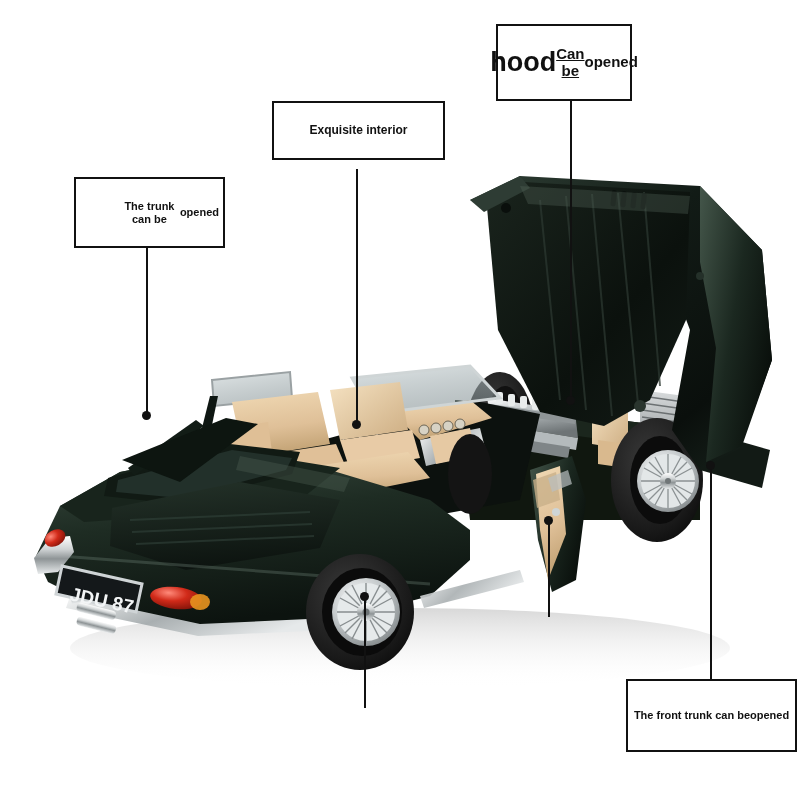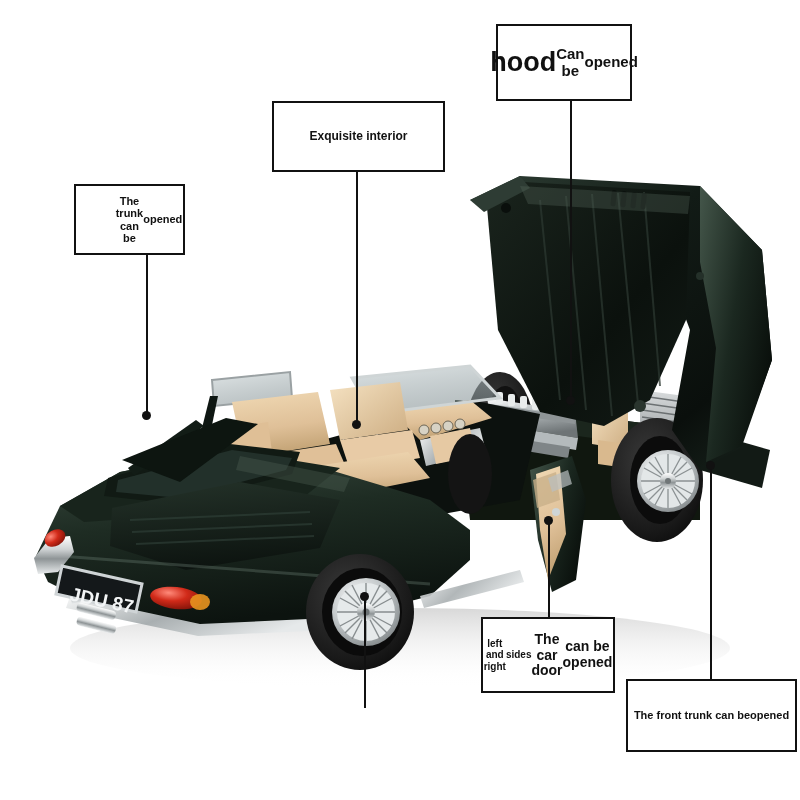--- a/index.html
+++ b/index.html
@@ -354,39 +354,33 @@
   <div class="dot" style="left:544px;top:516px;"></div>
 
   <div class="leader" style="left:710px;top:465px;height:214px;"></div>
   <div class="dot" style="left:706px;top:461px;"></div>
 
   <div class="leader" style="left:364px;top:596px;height:112px;"></div>
   <div class="dot" style="left:360px;top:592px;"></div>
 
   <div class="callout" style="left:496px;top:24px;width:136px;height:77px;">
     <span class="l1" style="font-size:27px;line-height:1.0;">hood</span>
-    <span class="l2" style="font-size:15px;">Can be</span>
+    <span class="l2" style="font-size:15px;text-decoration:underline;">Can be</span>
     <span class="l2" style="font-size:15px;">opened</span>
   </div>
 
-  <div class="callout" style="left:272px;top:101px;width:173px;height:71px;">
+  <div class="callout" style="left:272px;top:101px;width:173px;height:59px;">
     <span class="l1" style="font-size:12px;">Exquisite interior</span>
   </div>
 
-  <div class="callout" style="left:74px;top:184px;width:111px;height:71px;padding-left:43px;">
+  <div class="callout" style="left:74px;top:177px;width:151px;height:71px;padding-left:43px;">
     <span class="l1" style="font-size:11px;">The trunk can be</span>
     <span class="l2" style="font-size:11px;">opened</span>
   </div>
 
-  <div class="callout" style="left:481px;top:617px;width:134px;height:76px;">
-    <span class="l2" style="font-size:10px;">left and right</span>
-    <span class="l2" style="font-size:10px;">sides</span>
-    <span class="l1" style="font-size:14px;margin-top:1px;">The car door</span>
-    <span class="l1" style="font-size:14px;">can be opened</span>
-  </div>
 
   <div class="callout" style="left:626px;top:679px;width:171px;height:73px;">
     <span class="l1" style="font-size:11px;">The front trunk can be</span>
     <span class="l2" style="font-size:11px;">opened</span>
   </div>
 
 
 </div>
 
 </body></html>

